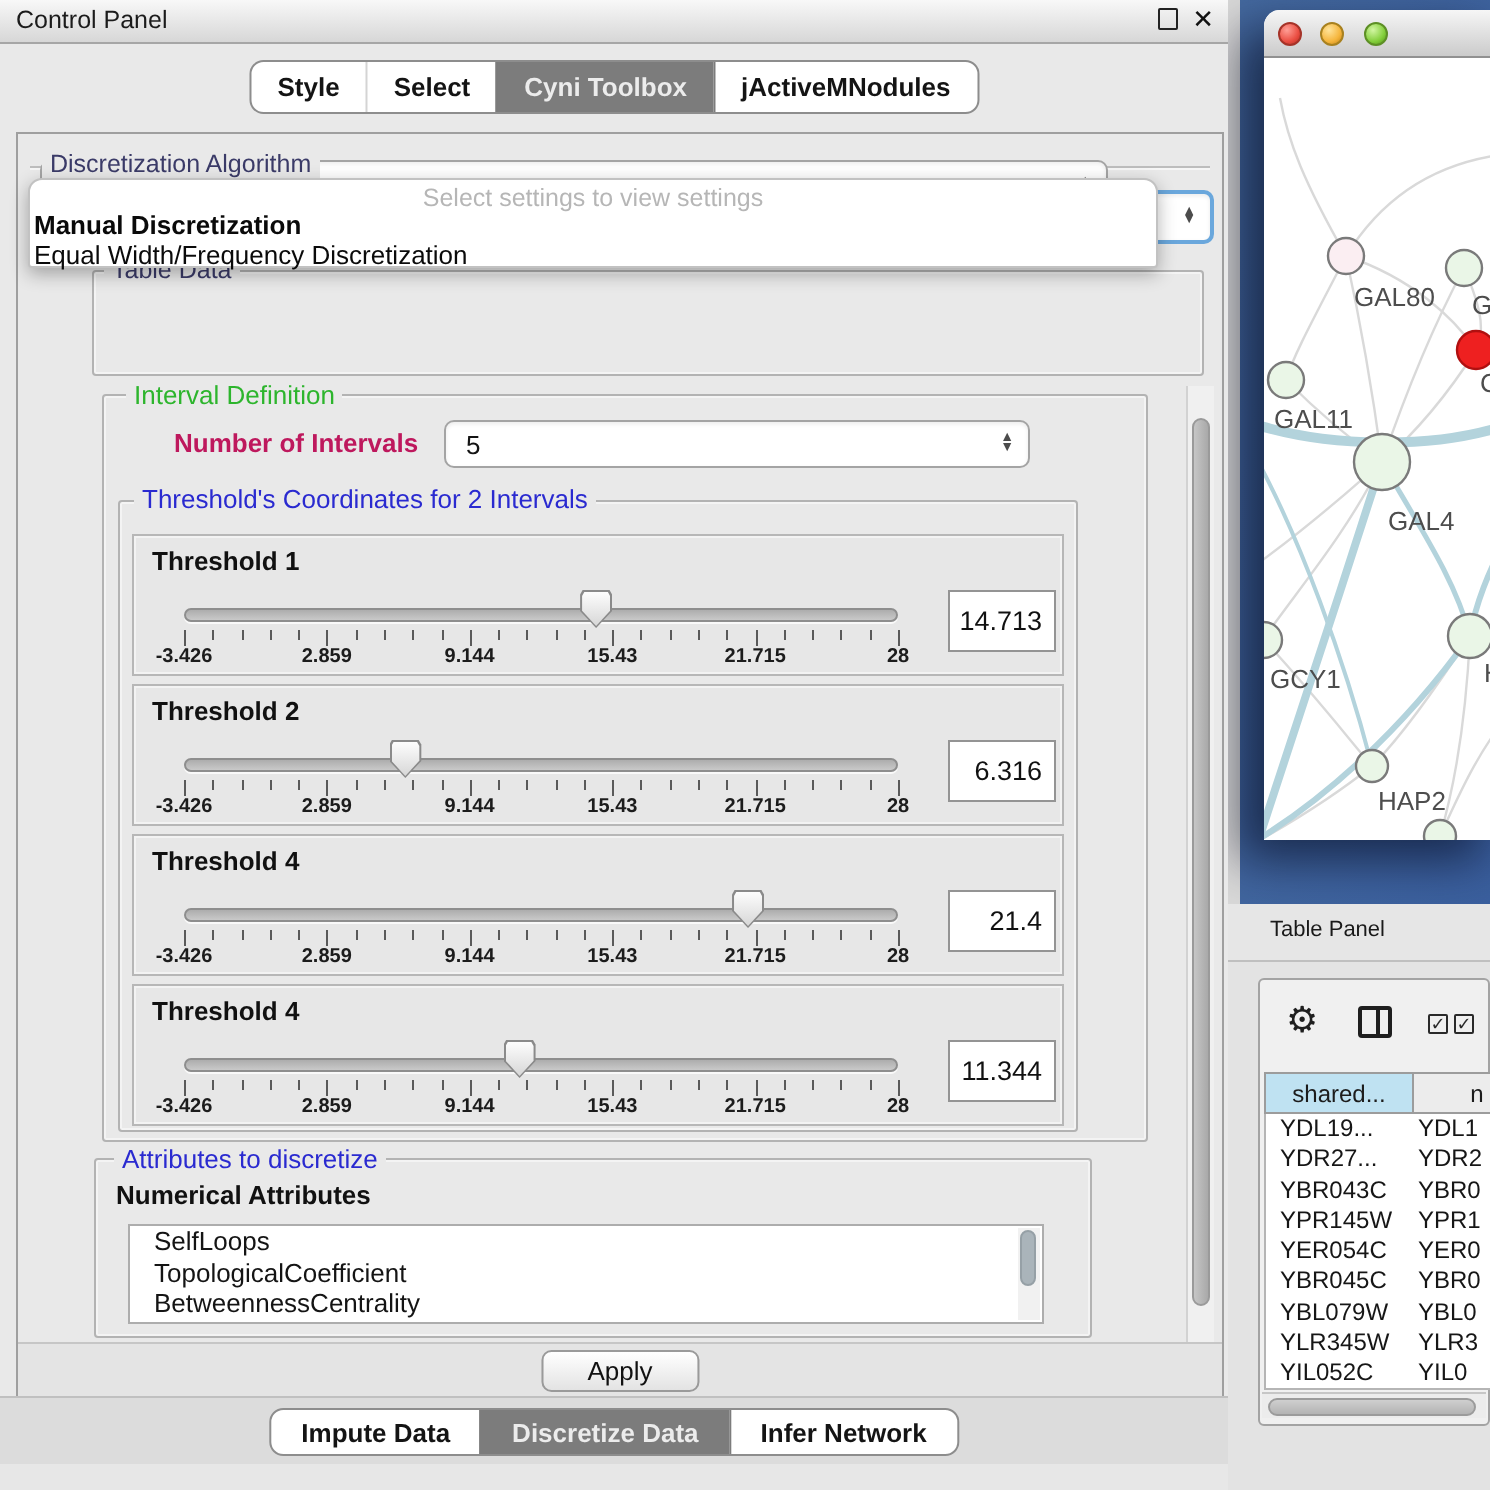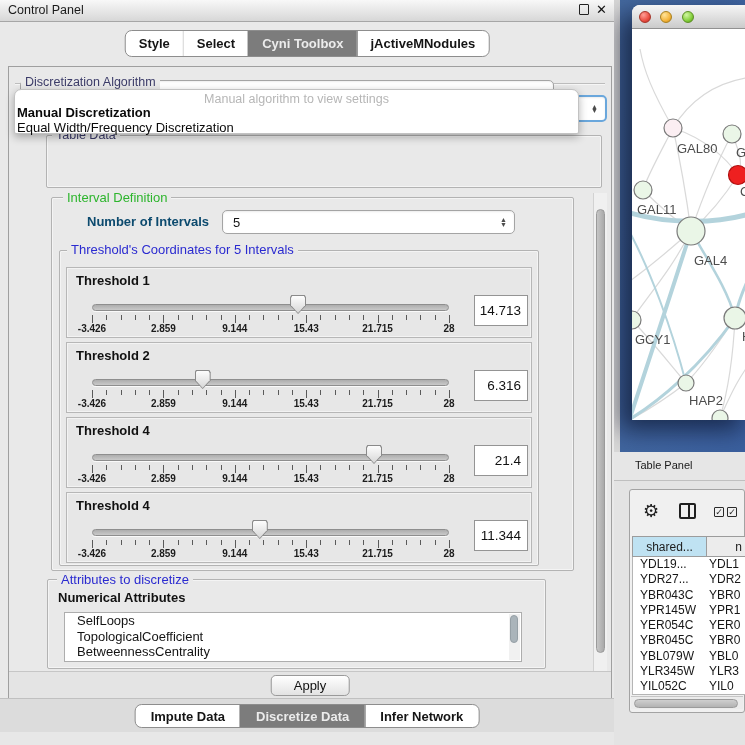--- a/index.html
+++ b/index.html
@@ -51,21 +51,21 @@
   #tabledata-title { left:43px; top:61px; }
   #tabledata-combo { left:11px; top:13px; width:534px; height:28px; }
 
   #scrollwrap { position:absolute; left:6px; top:126px; width:592px; height:478px; }
   .vscroll { position:absolute; right:0; top:0; width:14px; height:100%; background:#f0f0f0; border-left:1px solid #d2d2d2; }
   .vscroll .thumb { position:absolute; left:2px; width:9px; border-radius:5px;
     background:linear-gradient(90deg,#c6c6c6,#a9a9a9); border:1px solid #9a9a9a; }
 
   #interval-group { left:36px; top:4px; width:523px; height:374px; }
   #interval-title { left:48px; top:-3px; }
-  #numint-label { position:absolute; left:35px; top:16px; font-size:13px; font-weight:bold; color:#0c4a6e; }
+  #numint-label { position:absolute; left:35px; top:16px; font-size:13px; font-weight:bold; color:#be185d; }
   #numint-combo { left:170px; top:12px; width:293px; height:24px; }
   #thr-group { left:7px; top:52px; width:480px; height:316px; }
   #thr-title { left:15px; top:44px; }
 
   .thr-box { position:absolute; left:6px; width:466px; height:71px; background:#e7e7e7;
     border:1px solid #b7b7b7; box-shadow:inset 0 0 0 1px #f3f3f3; }
   .thr-label { position:absolute; left:9px; top:5px; font-size:13px; font-weight:bold; color:#111; }
   .thr-track { position:absolute; left:25px; top:36px; width:357px; height:7px; border-radius:4px;
     background:linear-gradient(#adadad,#c9c9c9); border:1px solid #8e8e8e; box-shadow:0 1px 0 #fafafa; }
   .thr-thumb { position:absolute; top:27px; width:16px; height:19px;
@@ -173,21 +173,21 @@
       <div class="group-title navy" style="left:12px; top:8px; z-index:1;">Discretization Algorithm</div>
 
       <div class="combo" id="algo-combo">
         <span class="spinner">
             <span>▲</span>
             <span>▼</span>
           </span>
       </div>
 
       <div id="algo-popup">
-        <div id="algo-placeholder">Manual algorithm to view settings</div>
+        <div id="algo-placeholder">Select settings to view settings</div>
         <div id="algo-options">
             <div class="algo-option bold">Manual Discretization</div>
             <div class="algo-option">Equal Width/Frequency Discretization</div>
           </div>
       </div>
 
       <div class="fieldset" id="tabledata-group"></div>
       <div class="group-title navy" id="tabledata-title">Table Data</div>
       <div class="combo" id="tabledata-combo">
         <span>galFiltered.sif default node</span>
@@ -379,21 +379,21 @@
                   <span style="left: 0%;">-3.426</span>
                   <span style="left: 20%;">2.859</span>
                   <span style="left: 40%;">9.144</span>
                   <span style="left: 60%;">15.43</span>
                   <span style="left: 80%;">21.715</span>
                   <span style="left: 100%;">28</span>
                 </div>
                 <div class="thr-value">11.344</div>
               </div>
             </div>
-          <div class="group-title blue" id="thr-title" style="font-size:13px;">Threshold's Coordinates for 5 Intervals</div>
+          <div class="group-title blue" id="thr-title" style="font-size:13px;">Threshold's Coordinates for 2 Intervals</div>
         </div>
         <div class="group-title green" id="interval-title" style="font-size:13px;">Interval Definition</div>
 
         <div class="fieldset" id="attr-group">
           <div id="attr-sub">Numerical Attributes</div>
           <div id="attr-list">
             <div id="attr-items">
                 <div class="attr-item">SelfLoops</div>
                 <div class="attr-item">TopologicalCoefficient</div>
                 <div class="attr-item">BetweennessCentrality</div>

